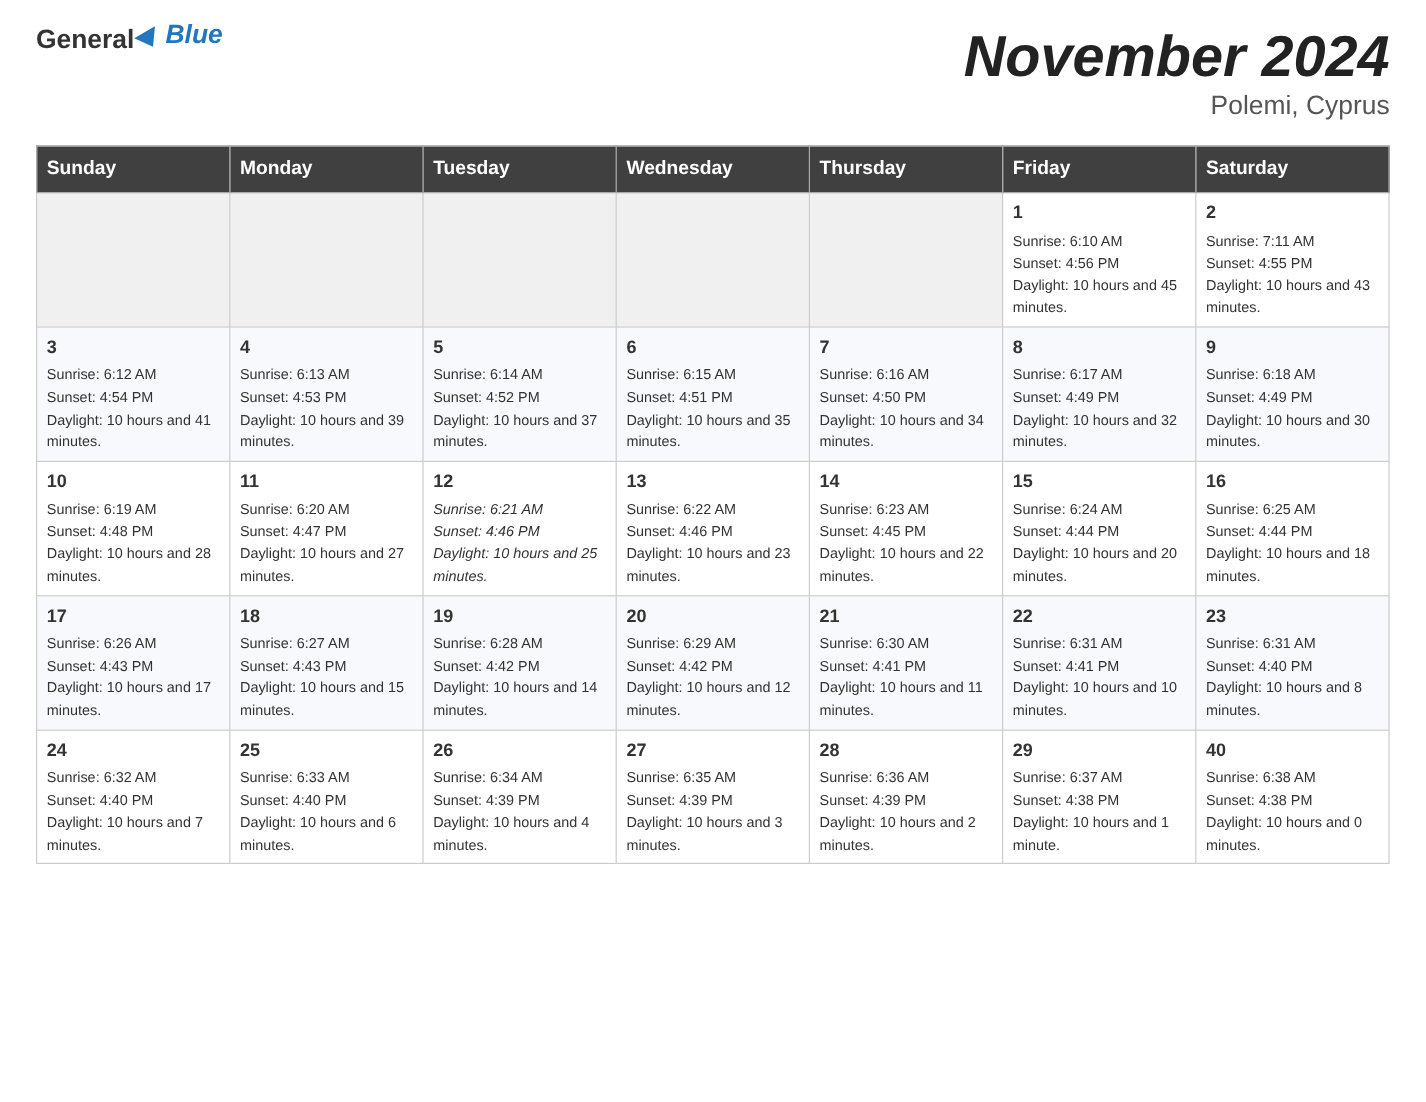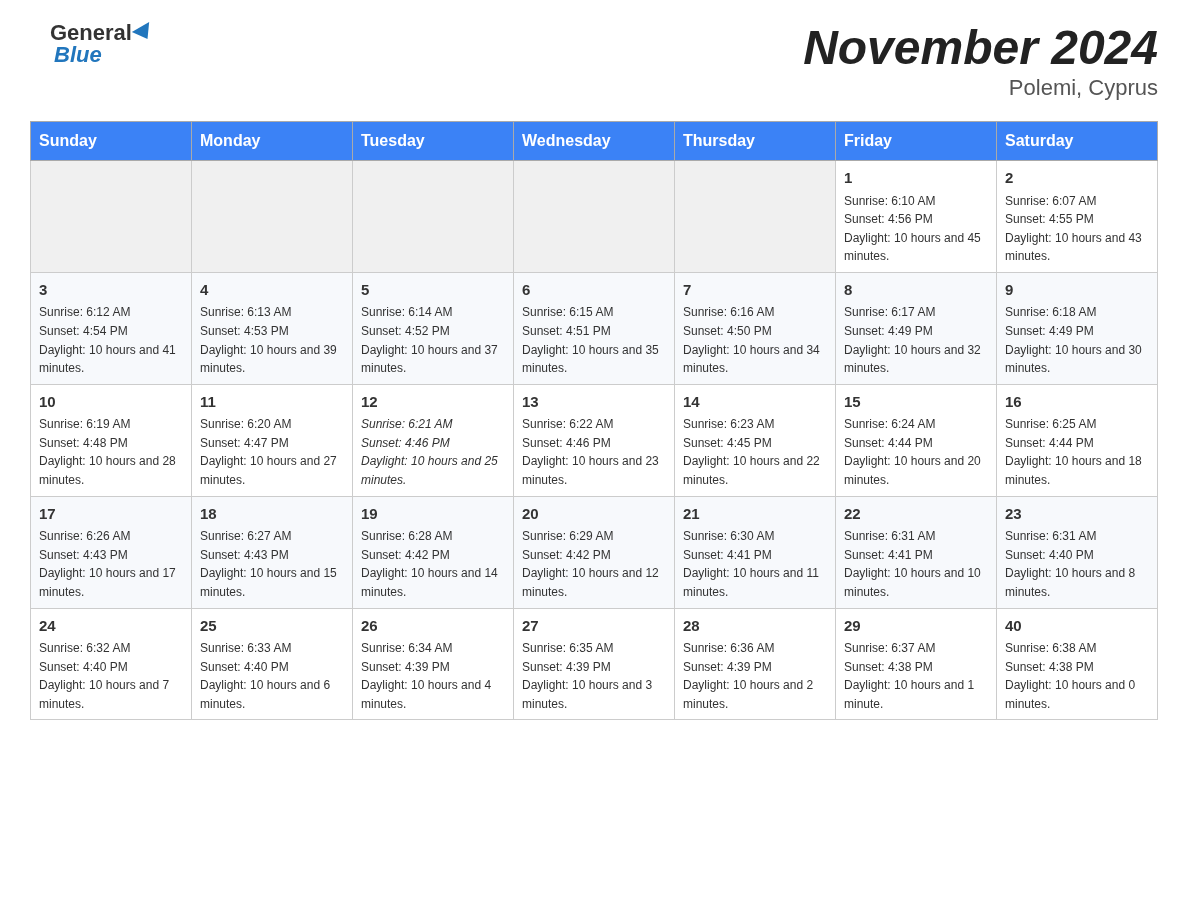--- a/index.html
+++ b/index.html
@@ -10,23 +10,22 @@
       color: #333;
     }
     .header {
       display: flex;
       justify-content: space-between;
       align-items: flex-start;
       margin-bottom: 20px;
     }
     .logo {
       display: flex;
-      flex-direction: column;
+      flex-direction: row;
       align-items: flex-start;
-      margin-left: 20px;
     }
     .logo-text {
       font-size: 22px;
       font-weight: bold;
       color: #333;
       display: flex;
       align-items: center;
     }
     .logo-triangle {
       display: inline-block;
@@ -59,21 +58,21 @@
       font-size: 22px;
       font-weight: normal;
       color: #555;
     }
     .calendar {
       width: 100%;
       border-collapse: collapse;
       border: 1px solid #aaa;
     }
     .calendar th {
-      background-color: #3b82f6;
+      background-color: #404040;
       color: #fff;
       font-size: 16px;
       font-weight: bold;
       padding: 10px 8px;
       text-align: left;
       border: 1px solid #aaa;
     }
     .calendar td {
       vertical-align: top;
       padding: 6px 8px;
@@ -143,21 +142,21 @@
         <td class="empty-cell"></td>
         <td class="empty-cell"></td>
         <td>
           <span class="day-num">1</span>
           <div class="cell-info" style="white-space: pre-line;">Sunrise: 6:10 AM
 Sunset: 4:56 PM
 Daylight: 10 hours and 45 minutes.</div>
         </td>
         <td>
           <span class="day-num">2</span>
-          <div class="cell-info" style="white-space: pre-line;">Sunrise: 6:07 AM
+          <div class="cell-info" style="white-space: pre-line;">Sunrise: 7:11 AM
 Sunset: 4:55 PM
 Daylight: 10 hours and 43 minutes.</div>
         </td>
       </tr>
       <tr>
         <td>
           <span class="day-num">3</span>
           <div class="cell-info" style="white-space: pre-line;">Sunrise: 6:12 AM
 Sunset: 4:54 PM
 Daylight: 10 hours and 41 minutes.</div>

